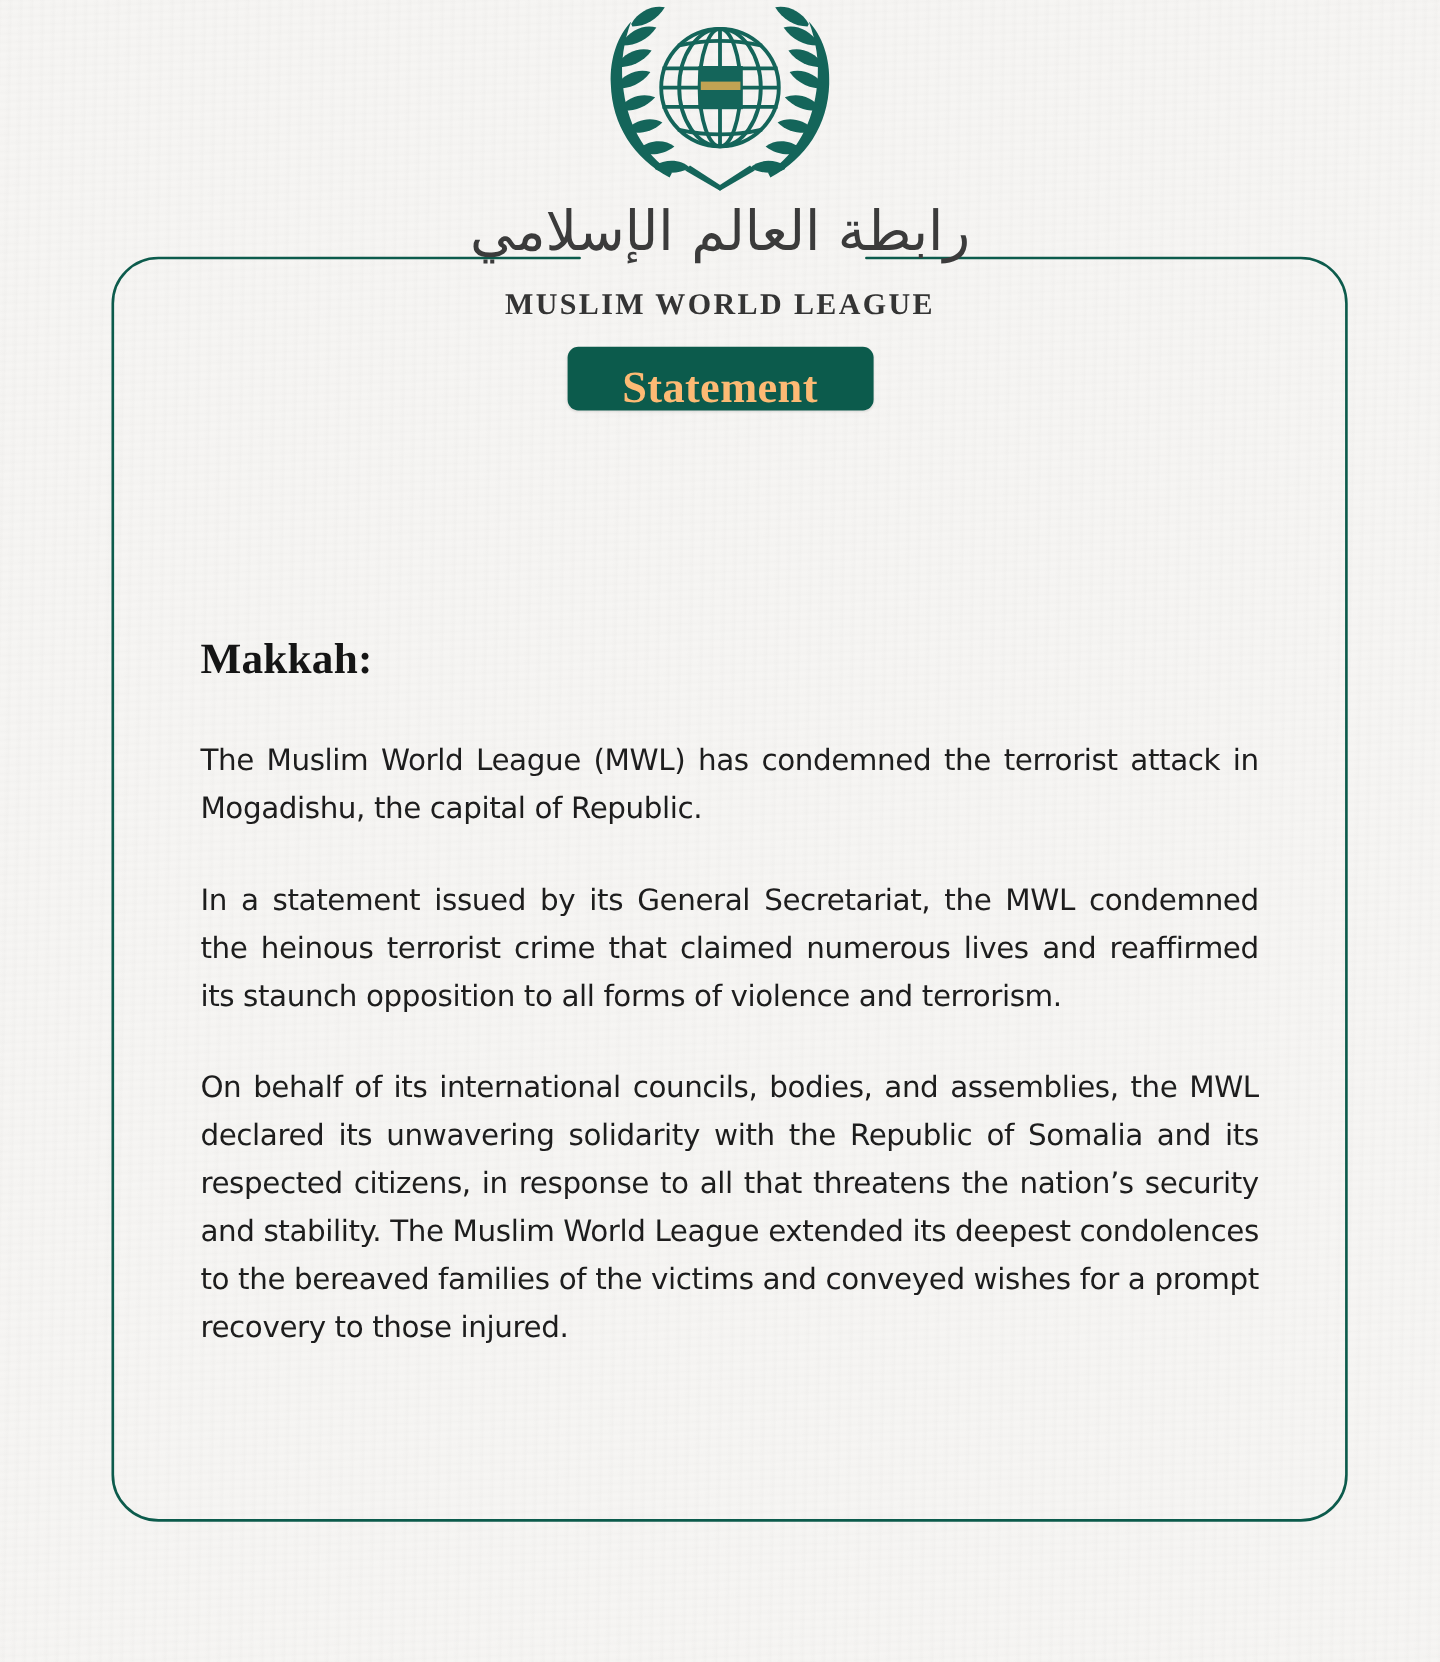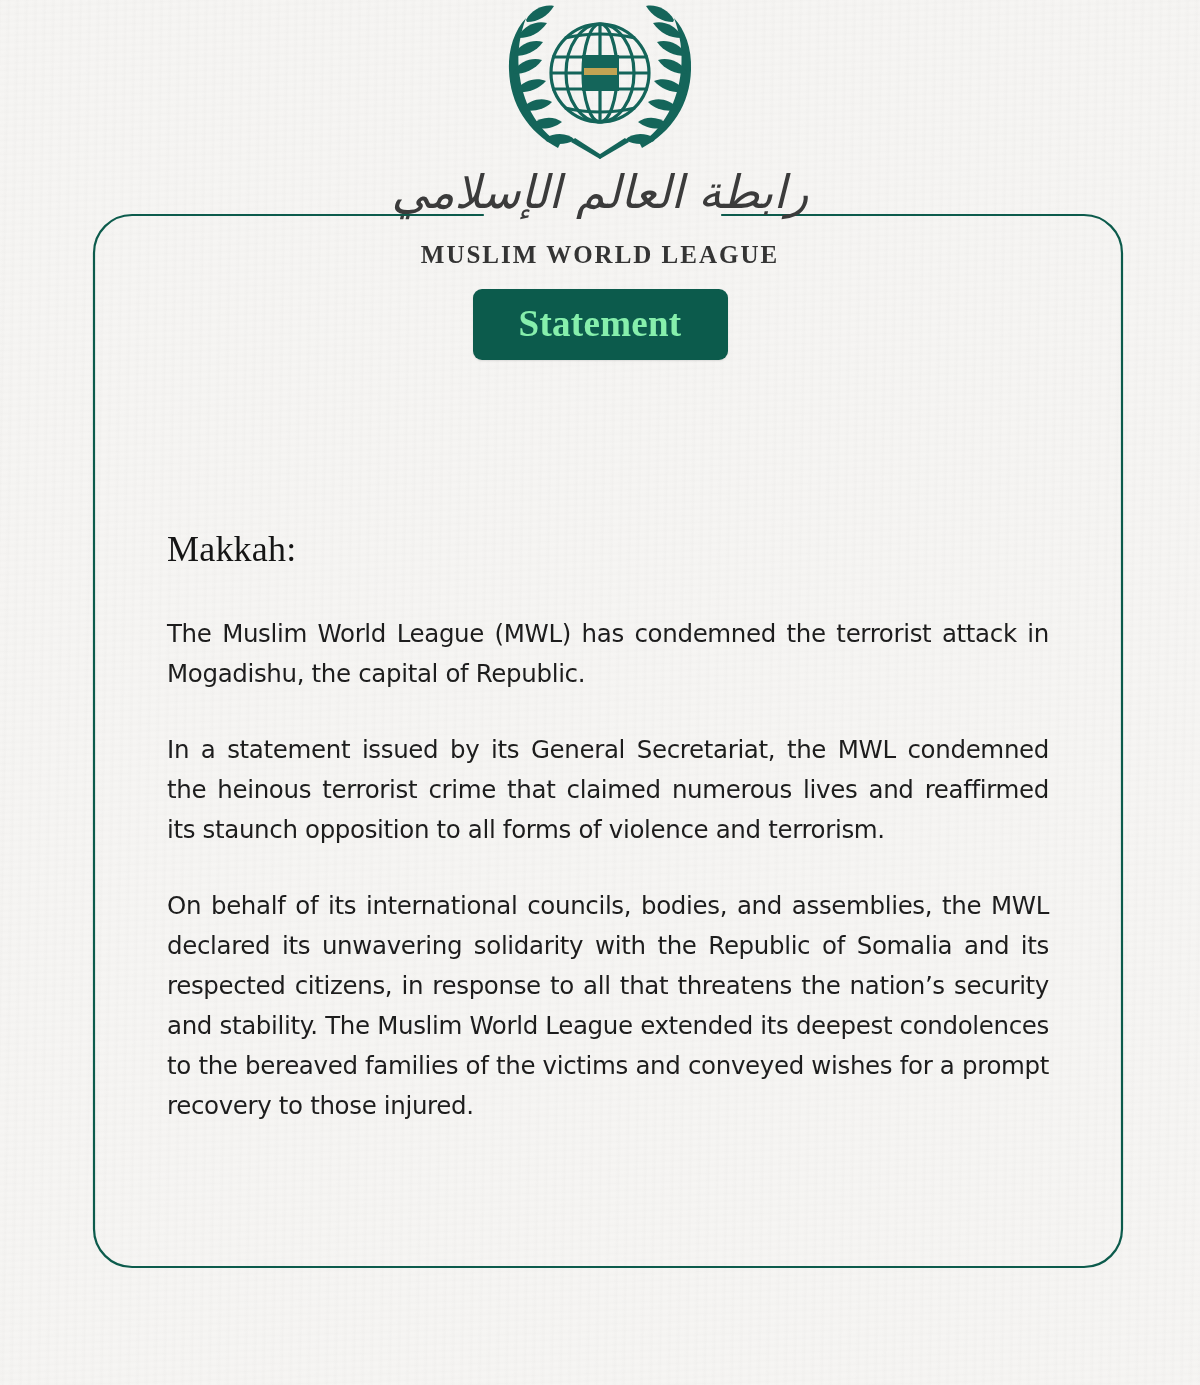--- a/index.html
+++ b/index.html
@@ -63,63 +63,62 @@
 
   .arabic-title {
     margin-top: 4px;
     font-family: "DejaVu Sans", sans-serif;
     font-size: 46px;
     line-height: 1.25;
     color: #3b3b3b;
     direction: rtl;
     font-weight: 400;
     letter-spacing: -1px;
-    font-style: italic;
   }
 
   .latin-title {
     margin-top: 19px;
     font-family: "Liberation Serif", serif;
     font-weight: bold;
     font-size: 25px;
     letter-spacing: 2.0px;
     color: #343434;
   }
 
   .badge-wrap {
     margin-top: 20px;
     display: flex;
     justify-content: center;
   }
 
   .badge {
     background: #0c5b4c;
-    color: #86efac;
+    color: #fdba74;
     font-family: "Liberation Serif", serif;
     font-weight: bold;
     font-size: 37px;
     line-height: 1;
-    padding: 16px 46px 18px 46px;
+    padding: 16px 46px 0 46px;
     border-radius: 9px;
     letter-spacing: 0.3px;
     box-shadow: 0 1px 2px rgba(0,0,0,0.10);
   }
 
   
   .content {
     position: absolute;
     left: 167px;
     top: 528px;
     width: 882px;
     z-index: 3;
   }
 
   .makkah {
     font-family: "Liberation Serif", serif;
-    font-weight: normal;
+    font-weight: bold;
     font-size: 36px;
     color: #151515;
     letter-spacing: 0.2px;
     margin-bottom: 44px;
   }
 
   .para {
     font-family: "DejaVu Sans", "Liberation Sans", sans-serif;
     font-size: 24.5px;
     line-height: 40px;

